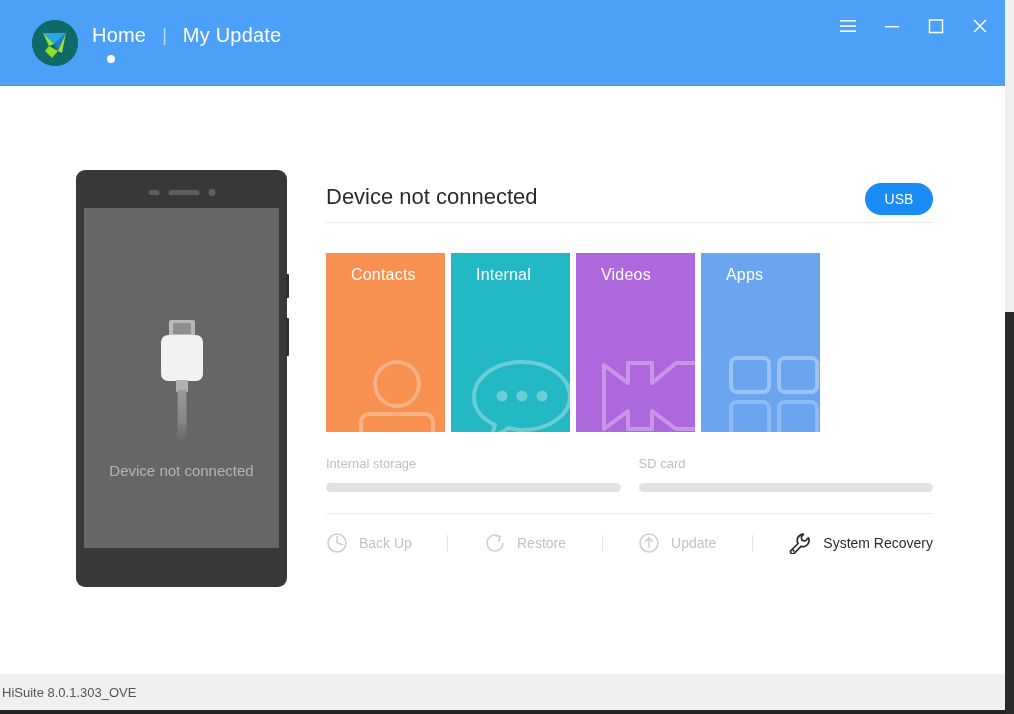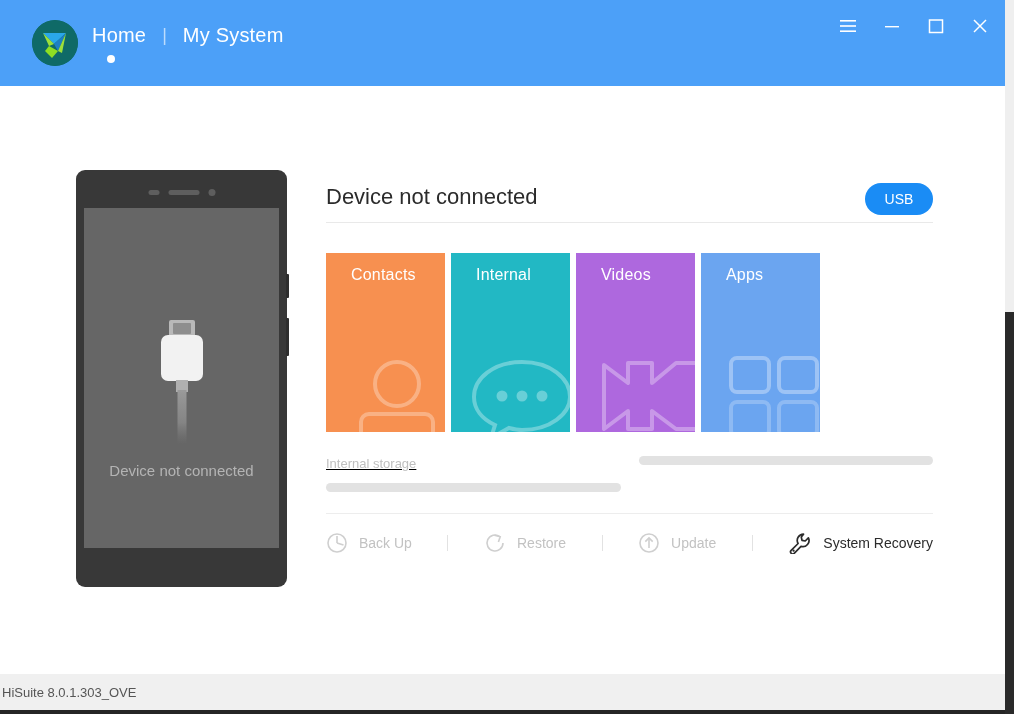--- a/index.html
+++ b/index.html
@@ -226,21 +226,21 @@
   }
 
   
   #storage {
     position: absolute;
     left: 0; top: 370px;
     width: 607px;
     display: flex;
     gap: 18px;
   }
-  .storage-col { width: 295px; text-decoration: underline; }
+  .storage-col { width: 295px; }
   .storage-label {
     font-size: 13px;
     color: #bfbfbf;
     margin-bottom: 12px;
   }
   .storage-track {
     height: 9px;
     border-radius: 5px;
     background: #e2e2e2;
     overflow: hidden;
@@ -316,21 +316,21 @@
           <path d="M34 13 L22 24 L26 31 Z" fill="#1e7fc4"></path>
           <path d="M11 13 L22 24 L17 26 Z" fill="#9de03a"></path>
           <path d="M17 26 L26 31 L20 38 L13 31 Z" fill="#8ede23"></path>
           <path d="M26 31 L34 13 L30 33 Z" fill="#9de03a"></path>
         </svg>
       </div>
 
       <div class="tb-nav">
         <span class="nav-item">Home</span>
         <span class="nav-sep">|</span>
-        <span class="nav-item">My System</span>
+        <span class="nav-item">My Update</span>
       </div>
       <div class="nav-dot"></div>
 
       <div class="tb-controls">
         <div class="ctrl">
           <svg width="18" height="14" viewBox="0 0 18 14">
             <rect x="1" y="1" width="16" height="1.6" fill="#ffffff"></rect>
             <rect x="1" y="6.2" width="16" height="1.6" fill="#ffffff"></rect>
             <rect x="1" y="11.4" width="16" height="1.6" fill="#ffffff"></rect>
           </svg>
@@ -445,20 +445,21 @@
         </div>
 
         <div id="storage">
           <div class="storage-col">
             <div class="storage-label">Internal storage</div>
             <div class="storage-track">
               <div class="storage-fill" style="width: 0%;"></div>
             </div>
           </div>
           <div class="storage-col">
+            <div class="storage-label">SD card</div>
             <div class="storage-track">
               <div class="storage-fill" style="width: 0%;"></div>
             </div>
           </div>
         </div>
 
         <div class="hr-bottom"></div>
 
         <div id="actions">
 

